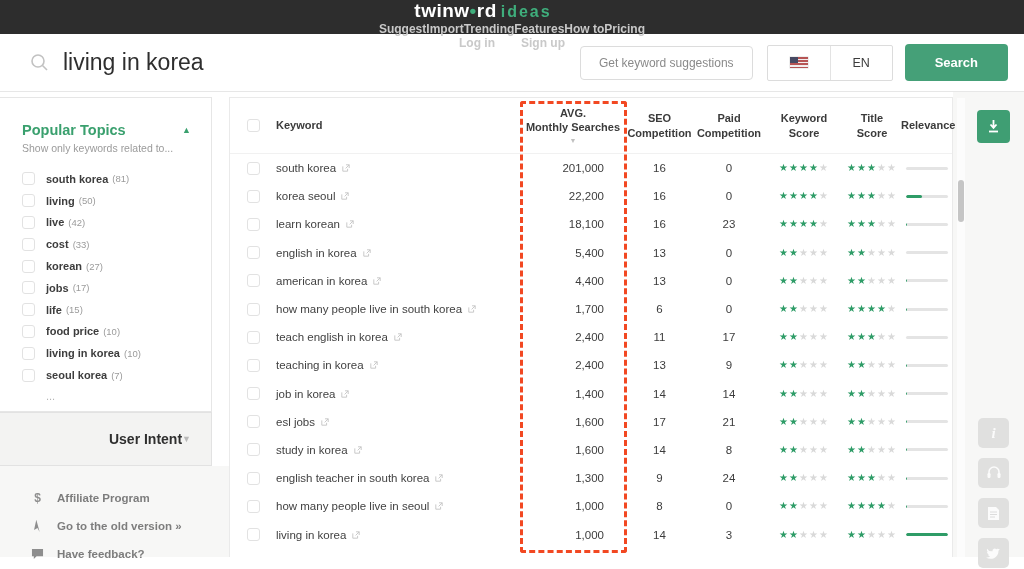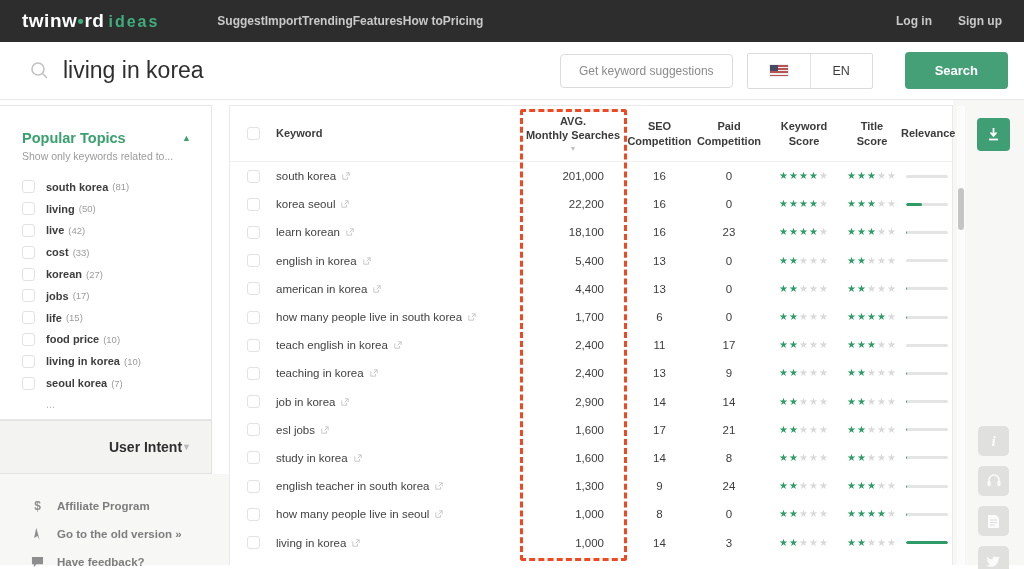--- a/index.html
+++ b/index.html
@@ -1,39 +1,39 @@
 <!DOCTYPE html>
 <html><head>
 <meta charset="utf-8">
 <style>
   * { margin:0; padding:0; box-sizing:border-box; }
   html,body { width:1024px; height:569px; overflow:hidden; }
   body { font-family:"Liberation Sans", sans-serif; background:#ffffff; color:#3a3a3a; }
 
   
-  .nav { height:42px; background:#2d2d2d; display:flex; align-items:center; padding:0 22px; }
+  .nav { height:34px; background:#2d2d2d; display:flex; align-items:center; padding:0 22px;flex-direction:column; }
   .logo { font-size:19px; font-weight:bold; letter-spacing:0.5px; color:#ffffff; margin-right:58px; cursor:pointer; }
   .logo .dot { color:#3fae7c; }
   .logo .ideas { color:#3fae7c; font-weight:600; font-size:16px; letter-spacing:2px; margin-left:4px; }
   .nav-menu { display:flex; flex:1; }
   .nav-item { color:#c9c9c9; font-size:12px; font-weight:600; text-decoration:none; cursor:pointer; }
   .nav-right { display:flex; gap:26px; }
 
   
   .searchbar { height:58px; border-bottom:1px solid #e7e7e7; display:flex; align-items:center; padding:0 16px 0 30px; background:#fff; }
   .search-icon { margin-right:14px; display:flex; }
   .query { font-size:23px; color:#2e2e2e; flex:1; outline:none; border:none; font-family:"Liberation Sans",sans-serif; background:transparent; }
   .suggest-btn { border:1px solid #dcdcdc; border-radius:4px; background:#fff; color:#8a8a8a; font-size:12px; padding:9px 18px; margin-right:14px; cursor:pointer; font-family:"Liberation Sans",sans-serif; }
   .lang-box { display:flex; border:1px solid #dcdcdc; border-radius:2px; height:36px; margin-right:12px; cursor:pointer; background:#fff; }
   .lang-cell { width:62px; display:flex; align-items:center; justify-content:center; }
   .lang-cell + .lang-cell { border-left:1px solid #e3e3e3; }
   .flag { width:18px; height:11px; position:relative; background:repeating-linear-gradient(#b65454 0 1.6px,#f2eded 1.6px 3.2px); box-shadow:0 0 0 0.5px #ddd; }
   .flag::before { content:""; position:absolute; left:0; top:0; width:8px; height:6px; background:#474a63; }
   .lang-code { font-size:12.5px; color:#3c3c3c; }
-  .search-btn { background:#45a078; color:#fff; border:none; border-radius:4px; font-size:13px; font-weight:bold; padding:0 30px; height:37px; cursor:pointer; font-family:"Liberation Sans",sans-serif;margin-left:20px; }
+  .search-btn { background:#45a078; color:#fff; border:none; border-radius:4px; font-size:13px; font-weight:bold; padding:0 30px; height:37px; cursor:pointer; font-family:"Liberation Sans",sans-serif; }
 
   
   .content { position:relative; height:465px; background:#ffffff; }
   .lower-left-bg { position:absolute; left:0; top:374px; width:229px; bottom:0; background:#f7f7f6; }
   .rail-bg { position:absolute; left:953px; right:0; top:0; bottom:0; background:#f7f7f6; }
 
   
   .popular-panel { position:absolute; left:0; top:5px; width:212px; height:315px; background:#fff; border:1px solid #e6e6e6; border-left:none; padding:24px 20px 0 22px; }
   .pt-head { display:flex; align-items:center; justify-content:space-between; cursor:pointer; }
   .pt-title { color:#3aa06e; font-size:14.5px; font-weight:bold; }
@@ -560,21 +560,21 @@
           </span>
      <span class="cell c-kw">
             <span class="kw-text">job in korea</span>
             <span class="ext">
               <svg width="8" height="8" viewBox="0 0 10 10">
                 <path d="M1 3 v6 h6 v-3" fill="none" stroke="#9a9a9a" stroke-width="1.2"></path>
                 <path d="M5 1 h4 v4 M9 1 L4.5 5.5" fill="none" stroke="#9a9a9a" stroke-width="1.2"></path>
               </svg>
             </span>
           </span>
-     <span class="cell c-avg">2,900</span>
+     <span class="cell c-avg">1,400</span>
      <span class="cell c-seo">14</span>
      <span class="cell c-paid">14</span>
      <span class="cell">
             <span class="stars">
               <span class="star-on">★</span>
               <span class="star-on">★</span>
               <span class="star-off">★</span>
               <span class="star-off">★</span>
               <span class="star-off">★</span>
             </span>

